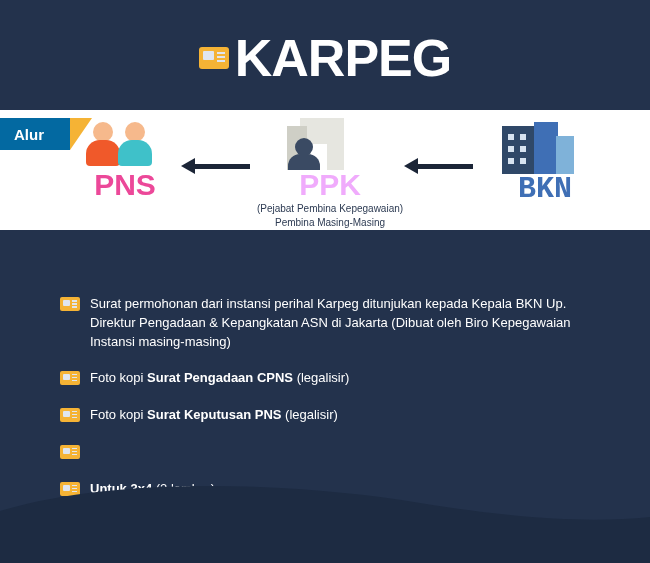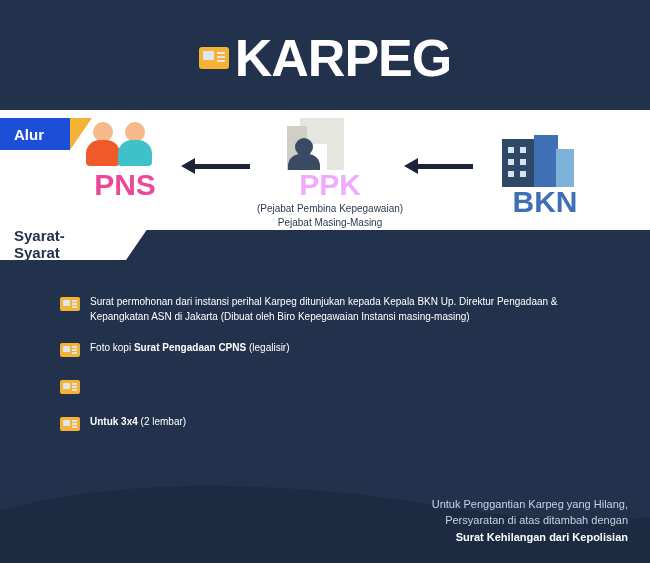--- a/index.html
+++ b/index.html
@@ -70,21 +70,21 @@
     left: 0;
     width: 650px;
     background: #ffffff;
   }
   #flow-band { top: 110px; height: 120px; }
 
   .tab {
     position: absolute;
     left: 0;
     height: 32px;
-    background: #1d4ed8;
+    background: #0369a1;
     color: #ffffff;
     font-size: 15px;
     font-weight: bold;
     display: flex;
     align-items: center;
     padding-left: 14px;
     padding-right: 26px;
   }
   .tab:after {
     content: "";
@@ -100,21 +100,21 @@
 
   
   .flow-inner {
     position: absolute;
     top: 110px; left: 0; width: 650px; height: 120px;
   }
   .node { position: absolute; text-align: center; }
 
   #node-pns { left: 60px; top: 12px; width: 130px; }
   #node-ppk { left: 255px; top: 8px; width: 150px; }
-  #node-bkn { left: 480px; top: 25px; width: 130px; }
+  #node-bkn { left: 480px; top: 12px; width: 130px; font-family: Liberation Mono, monospace; }
 
   .node-label {
     font-size: 30px;
     font-weight: bold;
     color: #ec4899;
     line-height: 1;
   }
   .node-label.grey { color: #f0abfc; }
   .node-label.dark { color: #3f6fb5; }
 
@@ -223,21 +223,21 @@
     display: flex;
     align-items: flex-start;
     margin-bottom: 17px;
   }
   .req-icon-wrap {
     flex: 0 0 auto;
     margin-top: 2px;
     margin-right: 10px;
   }
   .req-text {
-    font-size: 10px;
+    font-size: 13px;
     color: #ffffff;
     line-height: 1.45;
   }
   .req-text b { font-weight: bold; }
 
   
   #footer-wave {
     position: absolute;
     left: 0; bottom: 0; width: 650px; height: 86px;
   }
@@ -286,66 +286,62 @@
       <div class="building">
         <div class="bld-back"></div>
         <div class="bld-front"></div>
         <div class="bld-door"></div>
         <div class="bld-head"></div>
         <div class="bld-body"></div>
       </div>
       <div class="node-label grey">PPK</div>
       <div class="node-sub">
         <div>(Pejabat Pembina Kepegawaian)</div>
-        <div>Pejabat Masing-Masing</div>
+        <div>Pembina Masing-Masing</div>
       </div>
     </div>
 
     <div class="node" id="node-bkn">
       <div class="bkn">
         <div class="bkn-a"></div>
         <div class="bkn-b"></div>
         <div class="bkn-c"></div>
         <div class="bkn-win"></div>
       </div>
       <div class="node-label dark">BKN</div>
     </div>
 
     <div class="arrow left" id="arrow-1"></div>
     <div class="arrow left" id="arrow-2"></div>
   </div>
 
   <div class="tab" id="tab-alur">
     <span>Alur</span>
   </div>
-  <div class="tab" id="tab-syarat">
-    <span>Syarat-Syarat</span>
-  </div>
 
   <div id="req-list">
     <div class="req-item">
       <span class="req-icon-wrap"><span class="card-icon small"></span></span>
       <span class="req-text">Surat permohonan dari instansi perihal Karpeg ditunjukan kepada Kepala BKN Up. Direktur Pengadaan &amp; Kepangkatan ASN di Jakarta (Dibuat oleh Biro Kepegawaian Instansi masing-masing)</span>
     </div>
     <div class="req-item">
       <span class="req-icon-wrap"><span class="card-icon small"></span></span>
       <span class="req-text">Foto kopi <b>Surat Pengadaan CPNS</b> (legalisir)</span>
+    </div>
+    <div class="req-item">
+      <span class="req-icon-wrap"><span class="card-icon small"></span></span>
+      <span class="req-text">Foto kopi <b>Surat Keputusan PNS</b> (legalisir)</span>
     </div>
     <div class="req-item">
       <span class="req-icon-wrap"><span class="card-icon small"></span></span>
     </div>
     <div class="req-item">
       <span class="req-icon-wrap"><span class="card-icon small"></span></span>
       <span class="req-text"><b>Untuk 3x4</b> (2 lembar)</span>
     </div>
   </div>
 
   <svg id="footer-wave" viewBox="0 0 650 86" preserveAspectRatio="none">
     <path d="M0,86 L0,34 C120,-2 300,6 420,26 C520,42 590,46 650,40 L650,86 Z" fill="#1d2b42"></path>
   </svg>
 
-  <div id="footer-note">
-    <div>Untuk Penggantian Karpeg yang Hilang,</div>
-    <div>Persyaratan di atas ditambah dengan</div>
-    <div class="strong">Surat Kehilangan dari Kepolisian</div>
-  </div>
 
 </div>
 
 </body></html>

